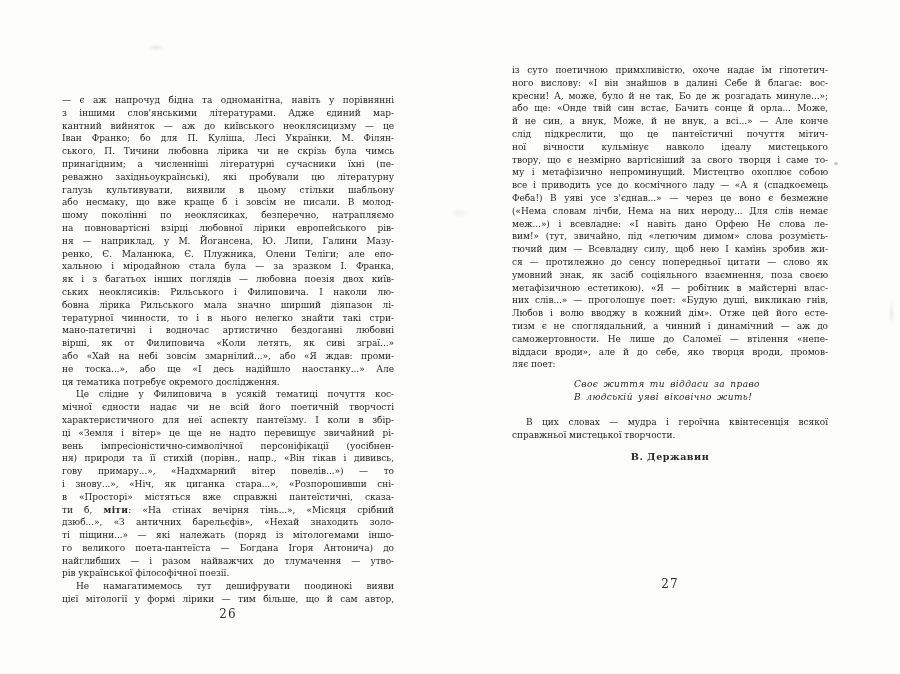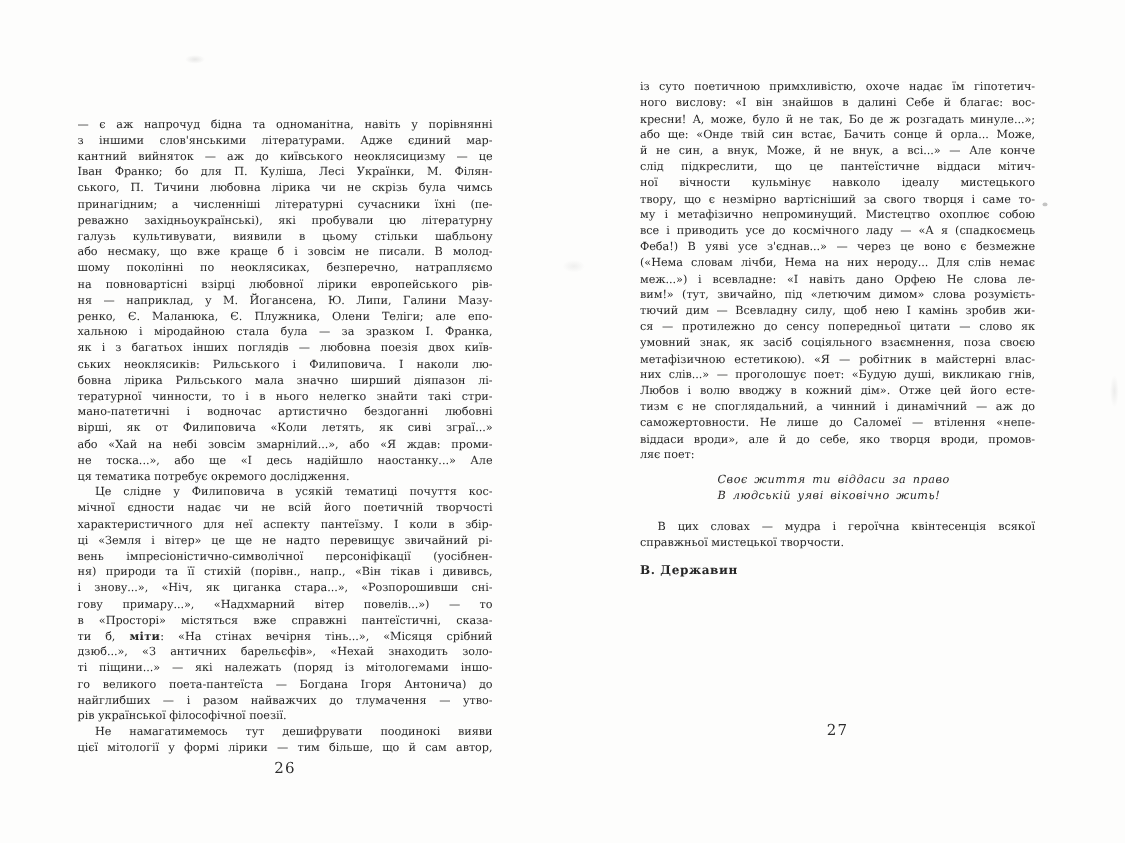--- a/index.html
+++ b/index.html
@@ -16,21 +16,21 @@
   #page-right{left:512px;width:316px;}
   .text-block{position:absolute;top:64px;left:0;width:100%;
     font-size:9px;line-height:12.8px;letter-spacing:-0.05px;}
   .para{margin:0;}
   .line{text-align:justify;text-align-last:justify;}
   .line.last{text-align-last:left;}
   .line.indent{text-indent:14px;}
   .b{font-weight:bold;letter-spacing:0.3px;}
   .verse{margin:7px 0 12px 62px;font-style:italic;}
   .verse-line{line-height:13px;letter-spacing:0.4px;word-spacing:2px;}
-  .signature{margin-top:9px;text-align:left;font-weight:bold;font-size:9.6px;letter-spacing:0.5px;}
+  .signature{margin-top:9px;text-align:center;font-weight:bold;font-size:9.6px;letter-spacing:0.5px;}
   .pagenum{position:absolute;top:577px;left:0;width:100%;text-align:center;
     font-size:12px;letter-spacing:1px;color:#2c2c2c;}
   .artifact{position:absolute;border-radius:50%;pointer-events:none;}
   #a1{left:148px;top:44px;width:16px;height:7px;
       background:radial-gradient(closest-side,rgba(120,120,120,.16),rgba(120,120,120,0));}
   #a2{left:450px;top:208px;width:18px;height:10px;
       background:radial-gradient(closest-side,rgba(120,120,120,.10),rgba(120,120,120,0));}
   #a3{left:834px;top:162px;width:4px;height:3px;background:rgba(90,90,90,.35);}
   #a4{left:888px;top:300px;width:7px;height:26px;
       background:radial-gradient(closest-side,rgba(120,120,120,.12),rgba(120,120,120,0));}
@@ -71,22 +71,22 @@
           <div class="line">не тоска...», або ще «І десь надійшло наостанку...» Але</div>
           <div class="line last">ця тематика потребує окремого дослідження.</div>
         </div>
         <div class="para">
           <div class="line indent">Це слідне у Филиповича в усякій тематиці почуття кос-</div>
           <div class="line">мічної єдности надає чи не всій його поетичній творчості</div>
           <div class="line">характеристичного для неї аспекту пантеїзму. І коли в збір-</div>
           <div class="line">ці «Земля і вітер» це ще не надто перевищує звичайний рі-</div>
           <div class="line">вень імпресіоністично-символічної персоніфікації (уосібнен-</div>
           <div class="line">ня) природи та її стихій (порівн., напр., «Він тікав і дививсь,</div>
+          <div class="line">гову примару...», «Надхмарний вітер повелів...») — то</div>
           <div class="line">і знову...», «Ніч, як циганка стара...», «Розпорошивши сні-</div>
-          <div class="line">гову примару...», «Надхмарний вітер повелів...») — то</div>
           <div class="line">в «Просторі» містяться вже справжні пантеїстичні, сказа-</div>
           <div class="line"><span>ти б, </span><span class="b">міти</span><span>: «На стінах вечірня тінь...», «Місяця срібний</span></div>
           <div class="line">дзюб...», «З античних барельєфів», «Нехай знаходить золо-</div>
           <div class="line">ті піщини...» — які належать (поряд із мітологемами іншо-</div>
           <div class="line">го великого поета-пантеїста — Богдана Ігоря Антонича) до</div>
           <div class="line">найглибших — і разом найважчих до тлумачення — утво-</div>
           <div class="line last">рів української філософічної поезії.</div>
         </div>
         <div class="para">
           <div class="line indent">Не намагатимемось тут дешифрувати поодинокі вияви</div>
@@ -97,21 +97,21 @@
   </section>
 
   <section class="page" id="page-right">
     <div class="text-block" id="right-text">
         <div class="para">
           <div class="line">із суто поетичною примхливістю, охоче надає їм гіпотетич-</div>
           <div class="line">ного вислову: «І він знайшов в далині Себе й благає: вос-</div>
           <div class="line">кресни! А, може, було й не так, Бо де ж розгадать минуле...»;</div>
           <div class="line">або ще: «Онде твій син встає, Бачить сонце й орла... Може,</div>
           <div class="line">й не син, а внук, Може, й не внук, а всі...» — Але конче</div>
-          <div class="line">слід підкреслити, що це пантеїстичне віддаси мітич-</div>
+          <div class="line">слід підкреслити, що це пантеїстичні почуття мітич-</div>
           <div class="line">ної вічности кульмінує навколо ідеалу мистецького</div>
           <div class="line">твору, що є незмірно вартісніший за свого творця і саме то-</div>
           <div class="line">му і метафізично непроминущий. Мистецтво охоплює собою</div>
           <div class="line">все і приводить усе до космічного ладу — «А я (спадкоємець</div>
           <div class="line">Феба!) В уяві усе з'єднав...» — через це воно є безмежне</div>
           <div class="line">(«Нема словам лічби, Нема на них нероду... Для слів немає</div>
           <div class="line">меж...») і всевладне: «І навіть дано Орфею Не слова ле-</div>
           <div class="line">вим!» (тут, звичайно, під «летючим димом» слова розумієть-</div>
           <div class="line">тючий дим — Всевладну силу, щоб нею І камінь зробив жи-</div>
           <div class="line">ся — протилежно до сенсу попередньої цитати — слово як</div>

